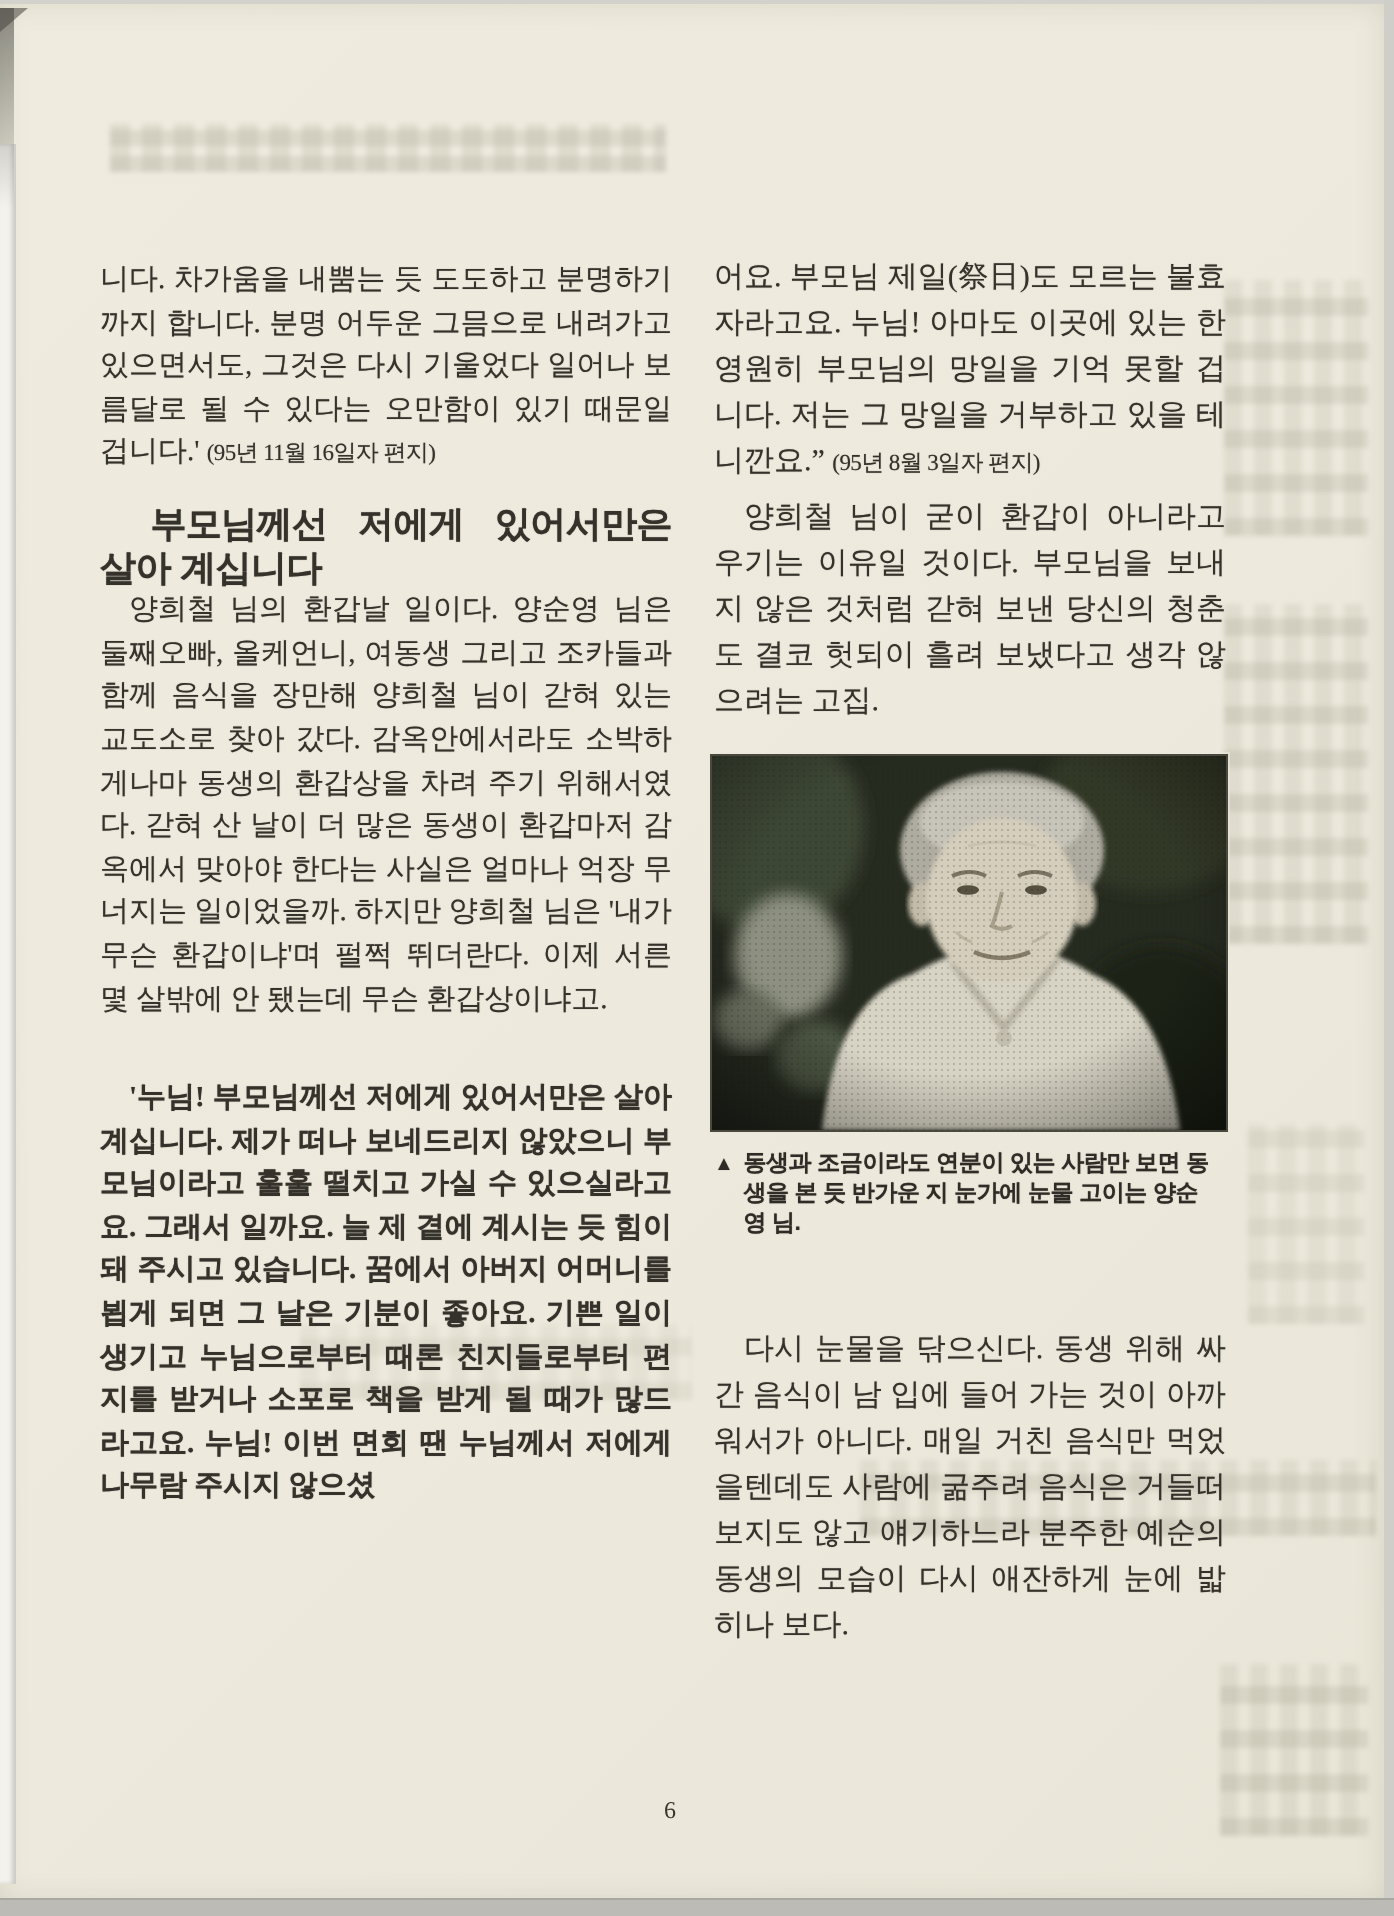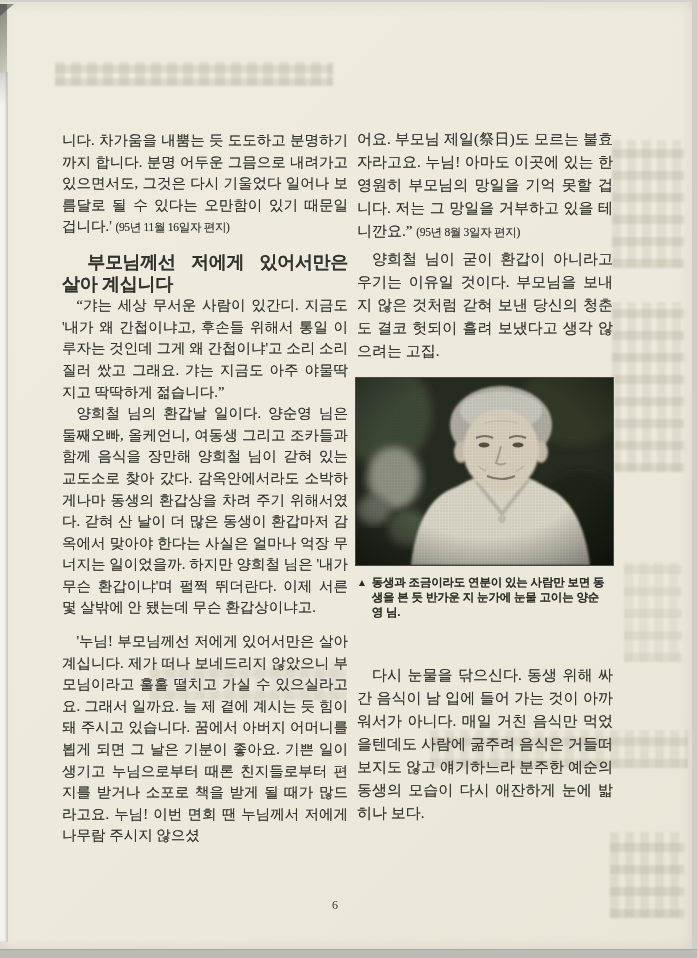--- a/index.html
+++ b/index.html
@@ -39,27 +39,27 @@
     opacity:.42;}
   .ghost-m1{right:8px;top:138px;width:72px;height:128px;}
   .ghost-m2{right:8px;top:300px;width:72px;height:170px;}
   .ghost-m3{right:10px;top:560px;width:58px;height:100px;opacity:.35;}
   .ghost-m4{right:8px;top:830px;width:74px;height:86px;}
   .ghost-capgap{left:430px;top:728px;width:258px;height:38px;opacity:.45;}
   .ghost-leftgap{left:150px;top:660px;width:196px;height:38px;opacity:.3;}
 
   
   .col{position:absolute;color:#35322c;text-shadow:0 0 .5px rgba(53,50,44,.5);}
-  .col-left{left:62px;top:128px;width:286px;font-size:14.5px;line-height:21.6px;}
+  .col-left{left:50px;top:128px;width:286px;font-size:14.5px;line-height:21.6px;}
   .col-right{left:357px;top:126px;width:256px;font-size:15px;line-height:23px;}
   .p{margin:0;text-align:justify;word-break:break-all;}
   .indent{text-indent:1em;}
   .sec-heading{margin:13px 0 0 0;font-weight:bold;text-indent:1.4em;font-size:18px;
     font-family:"Liberation Sans","DejaVu Sans",sans-serif;letter-spacing:-.3px;word-break:break-all;text-align:justify;}
-  .mt-letter{margin-top:12px;}
+  .mt-letter{margin-top:28px;font-weight:bold;}
   .mt-sm{margin-top:4px;}
   .note{font-size:11.5px;letter-spacing:-.3px;}
 
   
   .photo-frame{width:257px;height:187px;margin:14px 0 0 -2px;border:1px solid #4a483f;
     box-shadow:0 0 0 1px rgba(235,232,220,.6);}
   .photo-frame svg{display:block;}
   .caption{display:flex;gap:5px;margin-top:9px;width:252px;
     font-family:"Liberation Sans","DejaVu Sans",sans-serif;
     font-size:11.5px;line-height:15px;font-weight:600;color:#2f2c27;letter-spacing:-.2px;}
@@ -80,21 +80,20 @@
   <div class="ghost ghost-rows ghost-m3"></div>
   <div class="ghost ghost-rows ghost-m4"></div>
   <div class="ghost ghost-rows ghost-capgap"></div>
   <div class="ghost ghost-rows ghost-leftgap"></div>
 
   <div class="col col-left">
     <p class="p"><span>니다. 차가움을 내뿜는 듯 도도하고 분명하기까지 합니다. 분명 어두운 그믐으로 내려가고 있으면서도, 그것은 다시 기울었다 일어나 보름달로 될 수 있다는 오만함이 있기 때문일 겁니다.' </span><span class="note">(95년 11월 16일자 편지)</span></p>
 
     <p class="sec-heading">부모님께선 저에게 있어서만은 살아 계십니다</p>
 
-    <p class="p indent">“갸는 세상 무서운 사람이 있간디. 지금도 '내가 왜 간첩이냐고, 후손들 위해서 통일 이루자는 것인데 그게 왜 간첩이냐'고 소리 소리 질러 쌌고 그래요. 갸는 지금도 아주 야물딱지고 딱딱하게 젊습니다.”</p>
     <p class="p indent">양희철 님의 환갑날 일이다. 양순영 님은 둘째오빠, 올케언니, 여동생 그리고 조카들과 함께 음식을 장만해 양희철 님이 갇혀 있는 교도소로 찾아 갔다. 감옥안에서라도 소박하게나마 동생의 환갑상을 차려 주기 위해서였다. 갇혀 산 날이 더 많은 동생이 환갑마저 감옥에서 맞아야 한다는 사실은 얼마나 억장 무너지는 일이었을까. 하지만 양희철 님은 '내가 무슨 환갑이냐'며 펄쩍 뛰더란다. 이제 서른 몇 살밖에 안 됐는데 무슨 환갑상이냐고.</p>
     <p class="p indent mt-letter">'누님! 부모님께선 저에게 있어서만은 살아 계십니다. 제가 떠나 보네드리지 않았으니 부모님이라고 훌훌 떨치고 가실 수 있으실라고요. 그래서 일까요. 늘 제 곁에 계시는 듯 힘이 돼 주시고 있습니다. 꿈에서 아버지 어머니를 뵙게 되면 그 날은 기분이 좋아요. 기쁜 일이 생기고 누님으로부터 때론 친지들로부터 편지를 받거나 소포로 책을 받게 될 때가 많드라고요. 누님! 이번 면회 땐 누님께서 저에게 나무람 주시지 않으셨</p>
   </div>
 
   <div class="col col-right">
     <p class="p"><span>어요. 부모님 제일(祭日)도 모르는 불효자라고요. 누님! 아마도 이곳에 있는 한 영원히 부모님의 망일을 기억 못할 겁니다. 저는 그 망일을 거부하고 있을 테니깐요.” </span><span class="note">(95년 8월 3일자 편지)</span></p>
 
     <p class="p indent mt-sm">양희철 님이 굳이 환갑이 아니라고 우기는 이유일 것이다. 부모님을 보내지 않은 것처럼 갇혀 보낸 당신의 청춘도 결코 헛되이 흘려 보냈다고 생각 않으려는 고집.</p>
 
     <div class="photo-frame">

